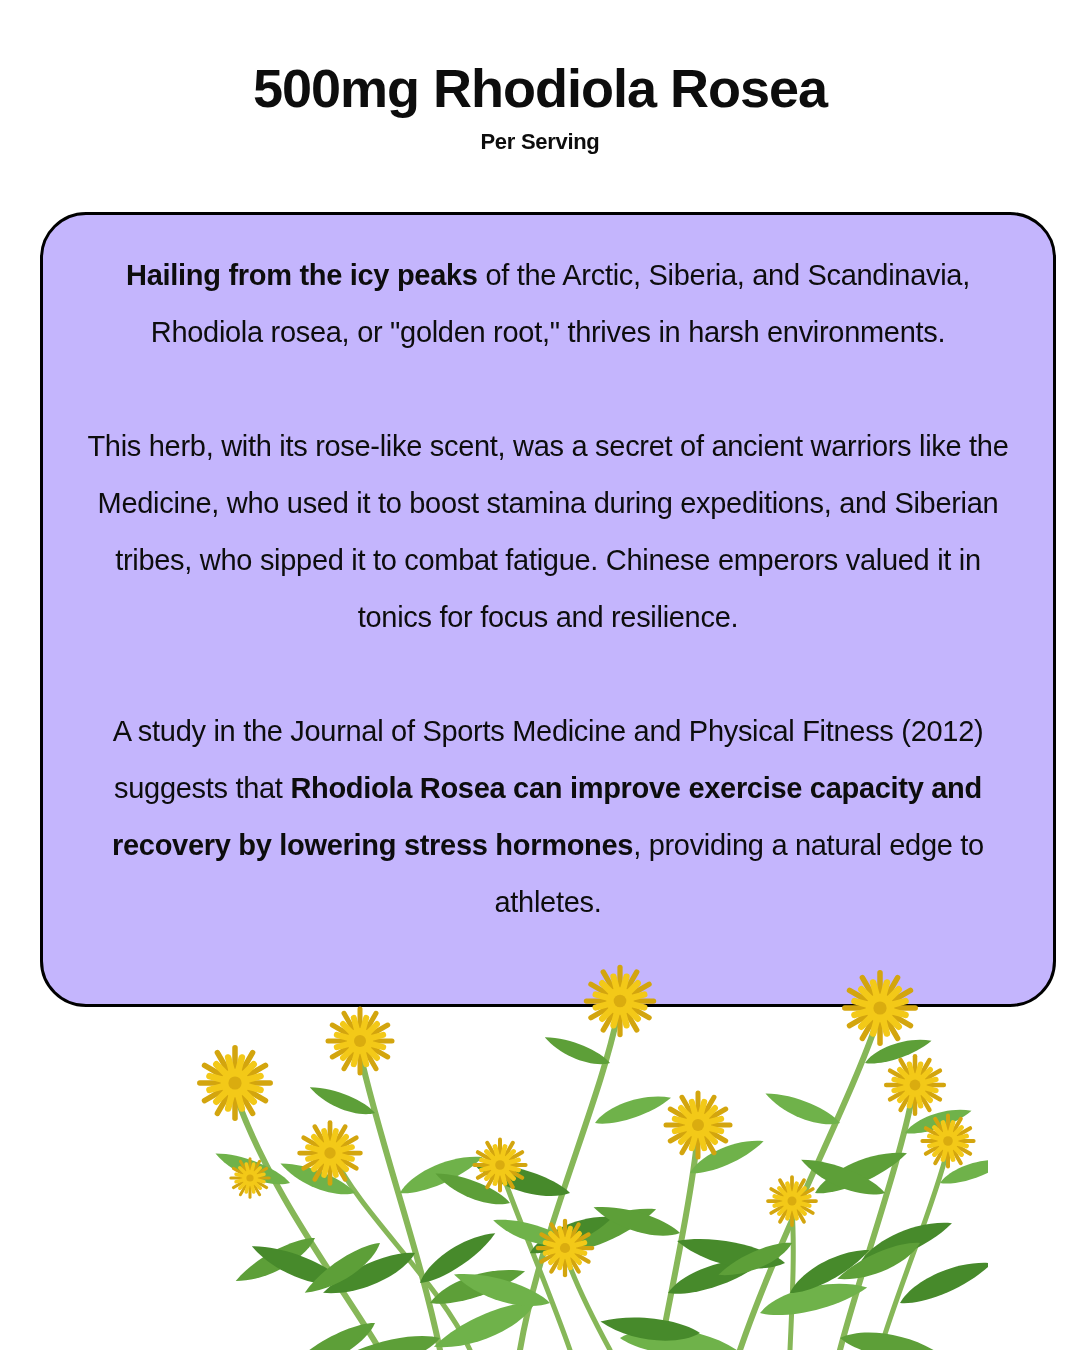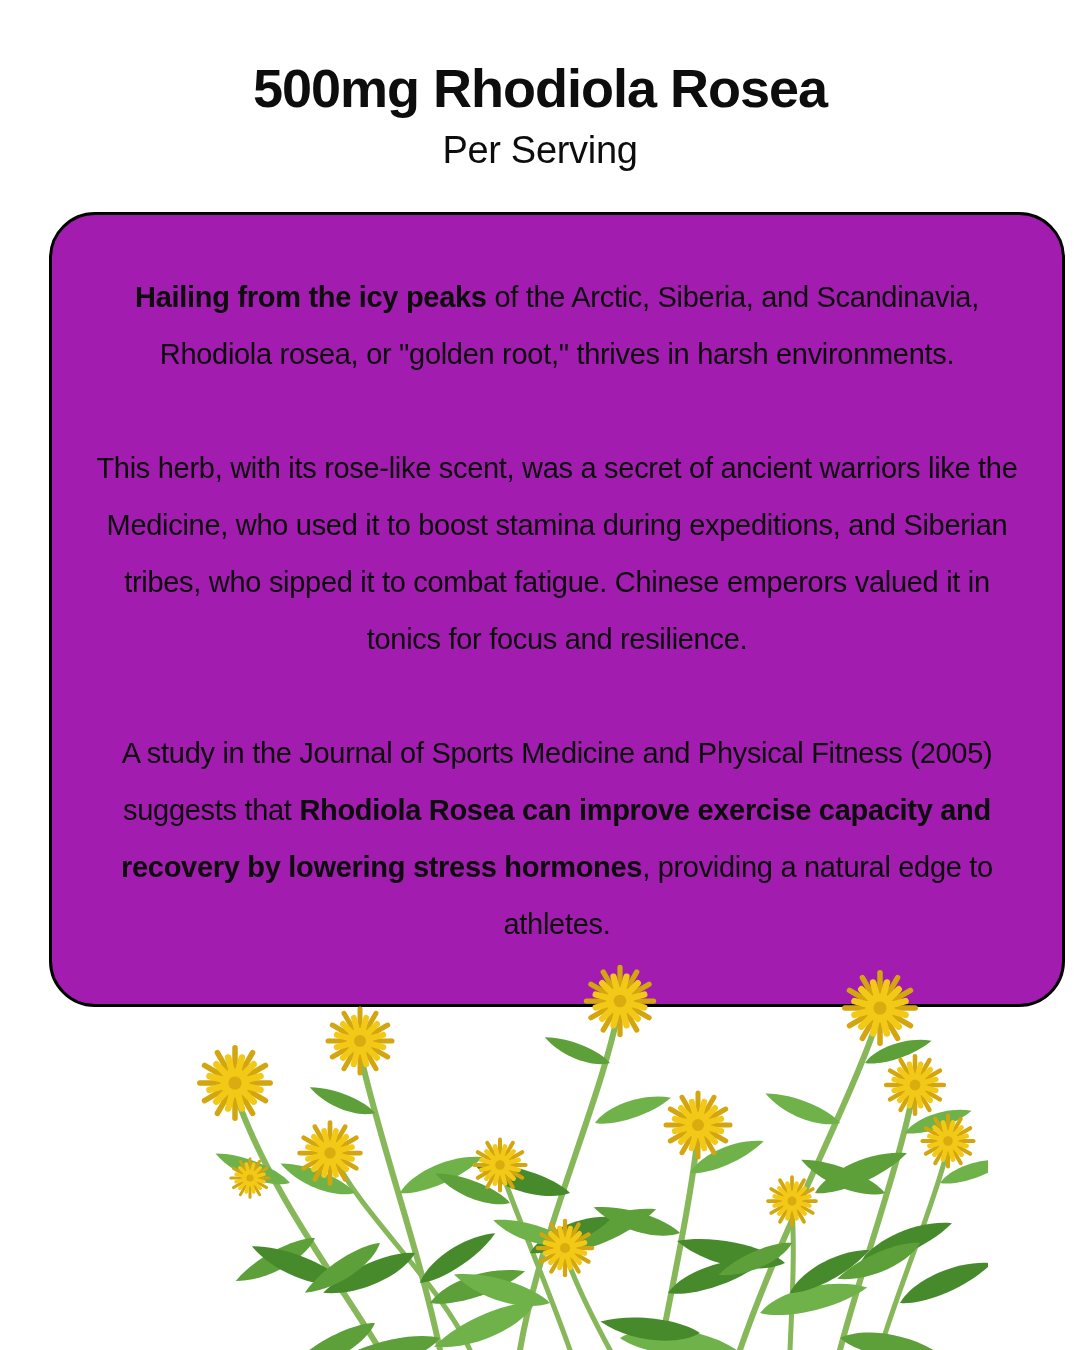--- a/index.html
+++ b/index.html
@@ -27,32 +27,32 @@
   }
   .title{
     margin:60px 0 0;
     font-size:54px;
     font-weight:700;
     letter-spacing:-1px;
     line-height:1.05;
   }
   .subtitle{
     margin:12px 0 0;
-    font-size:38px;
-    font-weight:400;
+    font-size:22px;
+    font-weight:700;
     letter-spacing:-0.3px;
   }
   .info-card{
     position:absolute;
-    left:49px;top:212px;
+    left:40px;top:212px;
     width:1016px;height:795px;
-    background:#a21caf;
+    background:#c4b5fd;
     border:3.5px solid #000000;
     border-radius:46px;
-    padding:54px 42px 0;
+    padding:32px 42px 0;
     z-index:2;
   }
   .info-card p{
     margin:0 0 57px;
     font-size:29px;
     line-height:57px;
     text-align:center;
     letter-spacing:-0.3px;
     color:var(--ink);
   }
@@ -77,21 +77,21 @@
 
 <div class="header">
   <h1 class="title">500mg Rhodiola Rosea</h1>
   <h2 class="subtitle">Per Serving</h2>
 </div>
 
 <div class="info-card">
   <div id="paragraphs">
       <p><span class="seg-bold">Hailing from the icy peaks</span><span class="seg-regular"> of the Arctic, Siberia, and Scandinavia, Rhodiola rosea, or "golden root," thrives in harsh environments.</span></p>
       <p><span class="seg-regular">This herb, with its rose-like scent, was a secret of ancient warriors like the Medicine, who used it to boost stamina during expeditions, and Siberian tribes, who sipped it to combat fatigue. Chinese emperors valued it in tonics for focus and resilience.</span></p>
-      <p><span class="seg-regular">A study in the Journal of Sports Medicine and Physical Fitness (2005) suggests that </span><span class="seg-bold">Rhodiola Rosea can improve exercise capacity and recovery by lowering stress hormones</span><span class="seg-regular">, providing a natural edge to athletes.</span></p>
+      <p><span class="seg-regular">A study in the Journal of Sports Medicine and Physical Fitness (2012) suggests that </span><span class="seg-bold">Rhodiola Rosea can improve exercise capacity and recovery by lowering stress hormones</span><span class="seg-regular">, providing a natural edge to athletes.</span></p>
     </div>
 </div>
 
 <svg class="plant" viewBox="0 0 848 397" aria-hidden="true">
   <defs>
     <path id="leaf" d="M0,0 C18,-16 66,-22 100,-6 C66,10 18,9 0,0 Z"></path>
     <g id="flower">
       <g class="spike-d">
         <line x2="0" y2="-32"></line>
           <line x2="0" y2="-32" transform="rotate(30)"></line>

